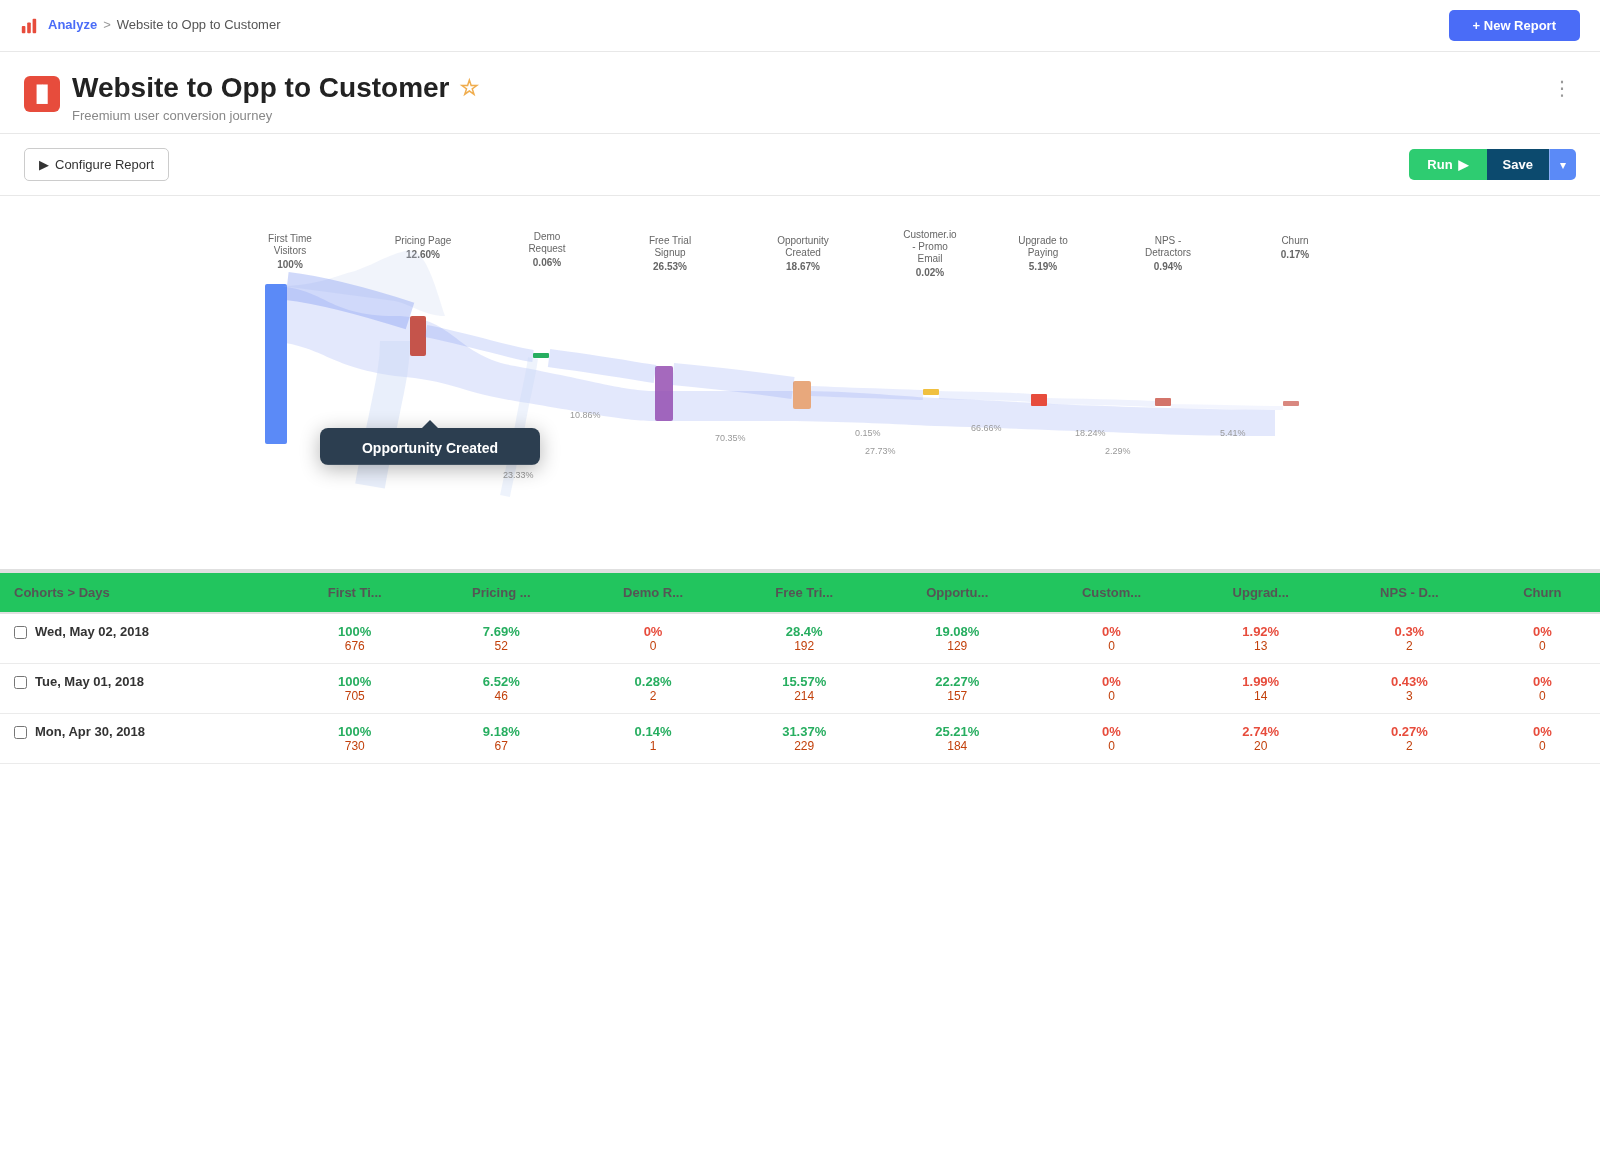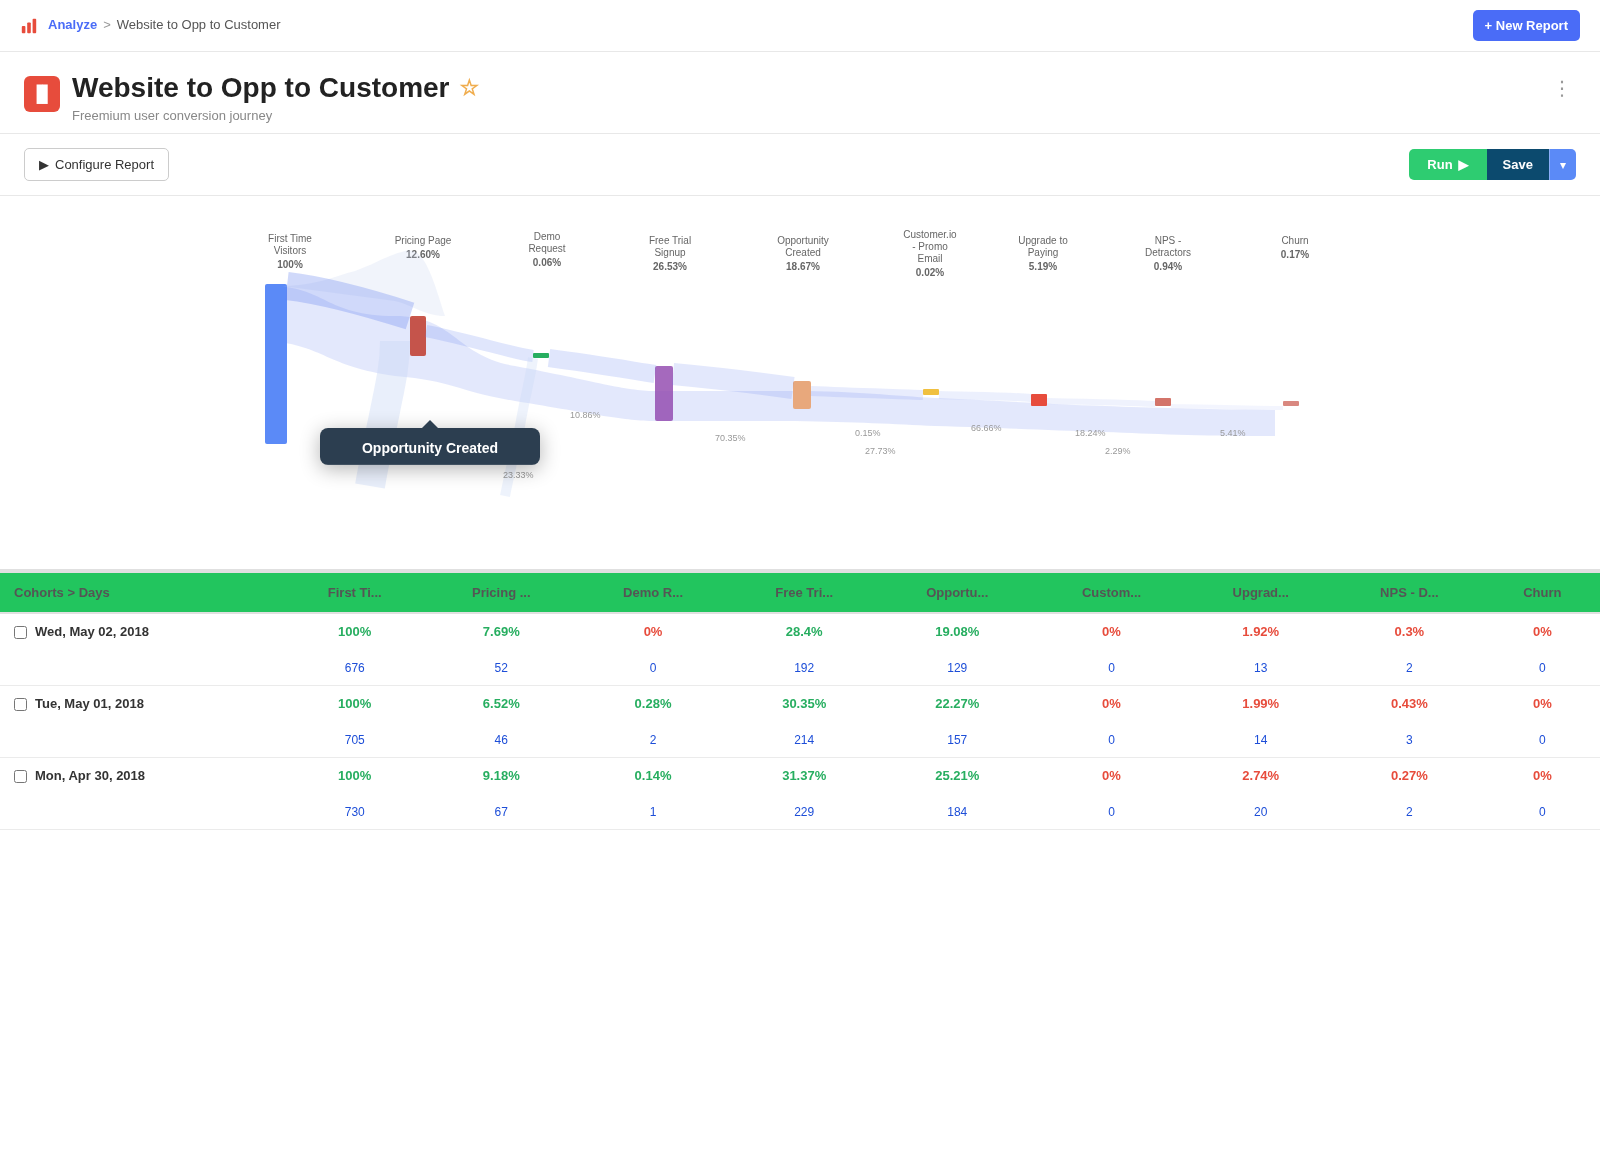--- a/index.html
+++ b/index.html
@@ -11,21 +11,21 @@
       padding: 10px 20px; border-bottom: 1px solid #e8e8e8; background: #fff;
     }
     .breadcrumb { display: flex; align-items: flex-start; gap: 6px; font-size: 13px; color: #555; }
     .breadcrumb .analyze { color: #4a6cf7; font-weight: 600; cursor: pointer; }
     .breadcrumb .sep { color: #999; }
     .breadcrumb .current { color: #555; }
     .analyze-icon { width: 18px; height: 18px; margin-right: 4px; }
 
     .new-report-btn {
       background: #4a6cf7; color: #fff; border: none; border-radius: 5px;
-      padding: 8px 12px; font-size: 13px; font-weight: 600; cursor: pointer;
+      padding: 8px 24px; font-size: 13px; font-weight: 600; cursor: pointer;
       display: flex; align-items: center; gap: 6px;
     }
 
     
     .page-header {
       padding: 20px 24px 10px; border-bottom: 1px solid #e8e8e8;
       display: flex; align-items: flex-start; justify-content: space-between;
     }
     .page-title-area { display: flex; align-items: flex-start; gap: 12px; }
     .report-icon {
@@ -99,21 +99,21 @@
       background: #22c55e; padding: 12px 14px; text-align: left;
       border-top: 2px solid #e0e0e0; border-bottom: 2px solid #e0e0e0;
       font-weight: 600; color: #555; white-space: nowrap;
     }
     .data-table th:not(:first-child) { text-align: center; }
     .data-table td { padding: 10px 14px; border-bottom: 1px solid #ebebeb; vertical-align: top; }
     .data-table td:not(:first-child) { text-align: center; }
     .cell-pct { font-weight: 700; display: block; }
     .cell-pct.green { color: #27ae60; }
     .cell-pct.red { color: #e74c3c; }
-    .cell-count { color: #1d4ed8; font-size: 12px; display: block; margin-top: 22px; }
+    .cell-count { color: #c2410c; font-size: 12px; display: block; }
     .row-label { display: flex; align-items: flex-start; gap: 8px; font-weight: 600; color: #333; }
     .row-label input[type=checkbox] { margin-top: 2px; }
     .col-header-main { font-size: 13px; }
 
     .table-section { border-top: 2px solid #e0e0e0; }
   </style>
 </head>
 <body>
 
 <div class="top-nav">
@@ -331,21 +331,21 @@
           </td>
           <td>
             <span class="cell-pct green">6.52%</span>
             <span class="cell-count">46</span>
           </td>
           <td>
             <span class="cell-pct green">0.28%</span>
             <span class="cell-count">2</span>
           </td>
           <td>
-            <span class="cell-pct green">30.35%</span>
+            <span class="cell-pct green">15.57%</span>
             <span class="cell-count">214</span>
           </td>
           <td>
             <span class="cell-pct green">22.27%</span>
             <span class="cell-count">157</span>
           </td>
           <td>
             <span class="cell-pct red">0%</span>
             <span class="cell-count">0</span>
           </td>

